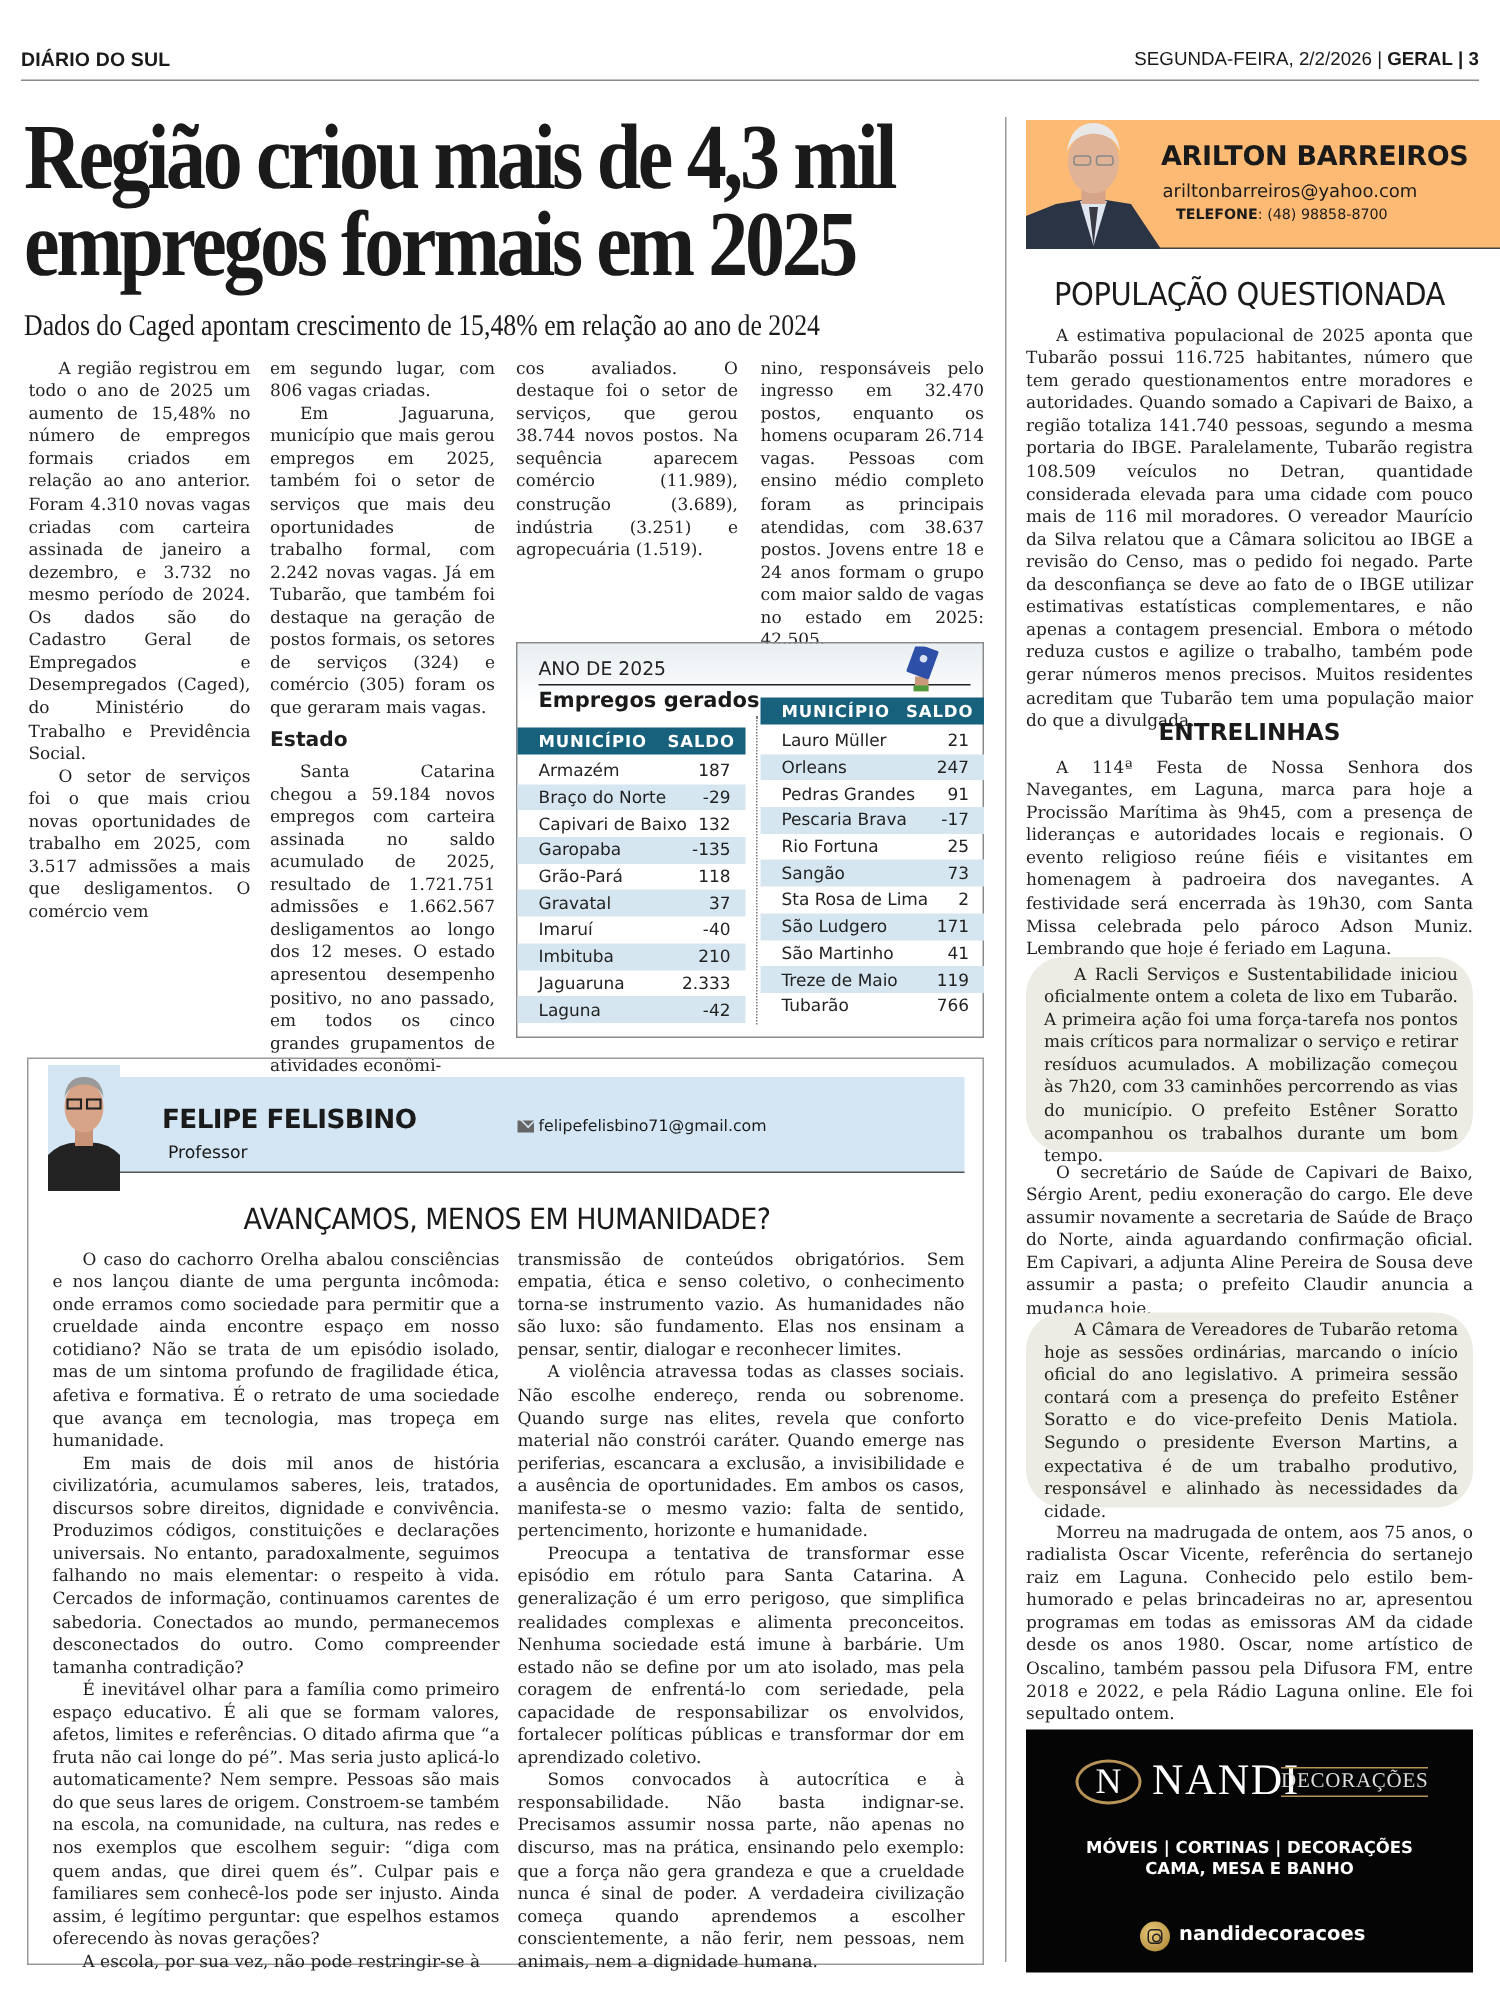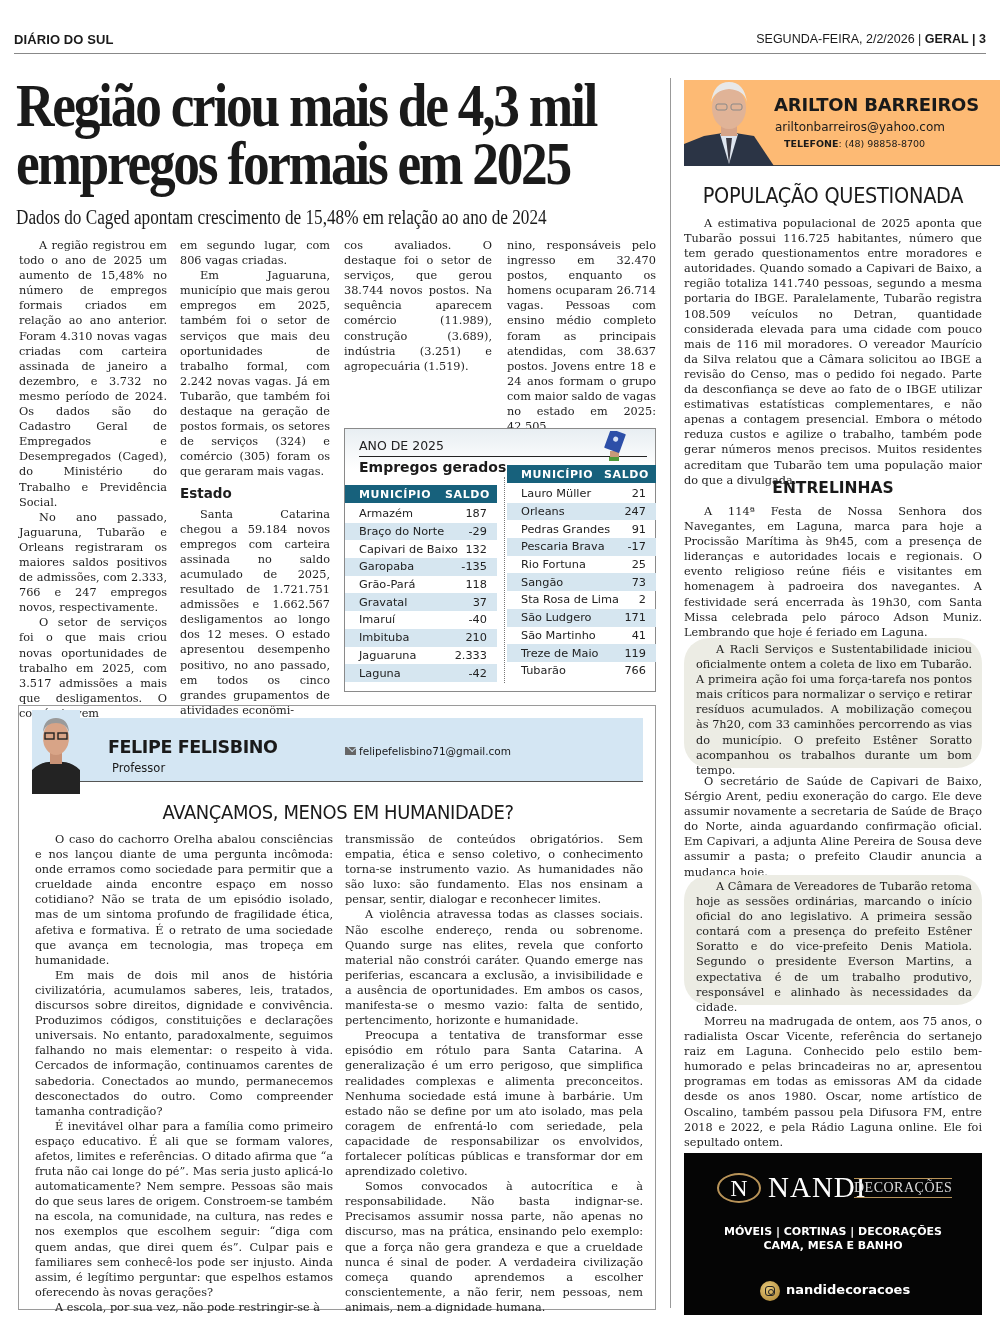--- a/index.html
+++ b/index.html
@@ -110,21 +110,20 @@
 <h1 class="headline">
   <span>Região criou mais de 4,3 mil</span><br>
   <span>empregos formais em 2025</span>
 </h1>
 <div class="subhead">Dados do Caged apontam crescimento de 15,48% em relação ao ano de 2024</div>
 
 <div class="vdivider"></div>
 
 <div class="col c1">
   <p>A região registrou em todo o ano de 2025 um aumento de 15,48% no número de empregos formais criados em relação ao ano anterior. Foram 4.310 novas vagas criadas com carteira assinada de janeiro a dezembro, e 3.732 no mesmo período de 2024. Os dados são do Cadastro Geral de Empregados e Desempregados (Caged), do Ministério do Trabalho e Previdência Social.</p>
-  <p>No ano passado, Jaguaruna, Tubarão e Orleans registraram os maiores saldos positivos de admissões, com 2.333, 766 e 247 empregos novos, respectivamente.</p>
   <p>O setor de serviços foi o que mais criou novas oportunidades de trabalho em 2025, com 3.517 admissões a mais que desligamentos. O comércio vem</p>
 </div>
 <div class="col c2">
   <p class="noind">em segundo lugar, com 806 vagas criadas.</p>
   <p>Em Jaguaruna, município que mais gerou empregos em 2025, também foi o setor de serviços que mais deu oportunidades de trabalho formal, com 2.242 novas vagas. Já em Tubarão, que também foi destaque na geração de postos formais, os setores de serviços (324) e comércio (305) foram os que geraram mais vagas.</p>
   <h3>Estado</h3>
   <p>Santa Catarina chegou a 59.184 novos empregos com carteira assinada no saldo acumulado de 2025, resultado de 1.721.751 admissões e 1.662.567 desligamentos ao longo dos 12 meses. O estado apresentou desempenho positivo, no ano passado, em todos os cinco grandes grupamentos de atividades econômi-</p>
 </div>
 <div class="col c3">
   <p class="noind">cos avaliados. O destaque foi o setor de serviços, que gerou 38.744 novos postos. Na sequência aparecem comércio (11.989), construção (3.689), indústria (3.251) e agropecuária (1.519).</p>

